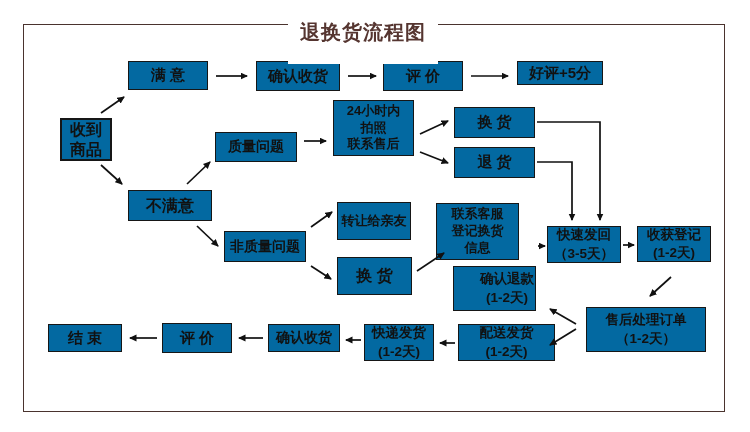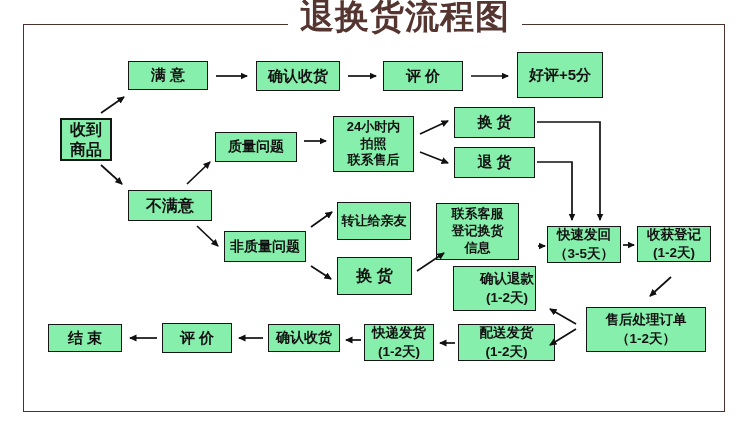--- a/index.html
+++ b/index.html
@@ -6,25 +6,25 @@
   #canvas{
     position:relative;width:750px;height:432px;background:#ffffff;overflow:hidden;
     font-family:"Liberation Sans","DejaVu Sans",sans-serif;color:#111111;
   }
   #frame{
     position:absolute;left:23px;top:24px;width:702px;height:388px;
     border:1px solid #4a332e;box-sizing:border-box;z-index:1;
   }
   #title{
     position:absolute;left:288px;top:0px;height:32px;line-height:32px;z-index:3;
-    background:#ffffff;padding:0 12px;font-size:34px;font-weight:bold;color:#553530;
+    background:#ffffff;padding:16px 12px;font-size:20px;font-weight:bold;color:#553530;
     letter-spacing:1px;white-space:nowrap;
   }
   .flow-box{
-    position:absolute;z-index:2;background:#86efac;border:1.5px solid #161616;
+    position:absolute;z-index:2;background:#0369a1;border:1.5px solid #161616;
     box-sizing:border-box;display:flex;align-items:center;justify-content:center;
     text-align:center;font-size:15px;font-weight:600;line-height:1.25;
     white-space:pre-line;color:#111111;
   }
   .small{font-size:13px;line-height:1.3;}
   .days{font-size:13.5px;line-height:1.35;}
   .thick{border-width:2px;font-size:16px;}
   #arrows{position:absolute;left:0;top:0;z-index:2;pointer-events:none;}
 </style>
 </head>
@@ -32,24 +32,24 @@
 
 <div id="canvas">
   <div id="frame"></div>
   <div id="title">退换货流程图</div>
 
   <div class="flow-box thick" style="left:46px;top:118px;width:52px;height:43px;margin-left:14px;">收到
 商品</div>
   <div class="flow-box" style="left:128px;top:61px;width:80px;height:29px;">满 意</div>
   <div class="flow-box" style="left:256px;top:61px;width:84px;height:30px;">确认收货</div>
   <div class="flow-box" style="left:383px;top:61px;width:80px;height:30px;">评 价</div>
-  <div class="flow-box" style="left:517px;top:52px;width:86px;height:46px;">好评+5分</div>
+  <div class="flow-box" style="left:517px;top:61px;width:86px;height:24px;">好评+5分</div>
 
   <div class="flow-box" style="left:215px;top:132px;width:82px;height:30px;font-size:14px;">质量问题</div>
-  <div class="flow-box small" style="left:333px;top:116px;width:81px;height:56px;">24小时内
+  <div class="flow-box small" style="left:333px;top:100px;width:81px;height:56px;">24小时内
 拍照
 联系售后</div>
   <div class="flow-box" style="left:454px;top:107px;width:81px;height:31px;">换 货</div>
   <div class="flow-box" style="left:454px;top:147px;width:81px;height:31px;">退 货</div>
 
   <div class="flow-box" style="left:128px;top:190px;width:84px;height:31px;font-size:16px;">不满意</div>
   <div class="flow-box" style="left:224px;top:231px;width:82px;height:31px;font-size:14px;">非质量问题</div>
   <div class="flow-box" style="left:337px;top:202px;width:74px;height:38px;font-size:13px;">转让给亲友</div>
   <div class="flow-box" style="left:337px;top:257px;width:75px;height:38px;font-size:16px;">换 货</div>
 

